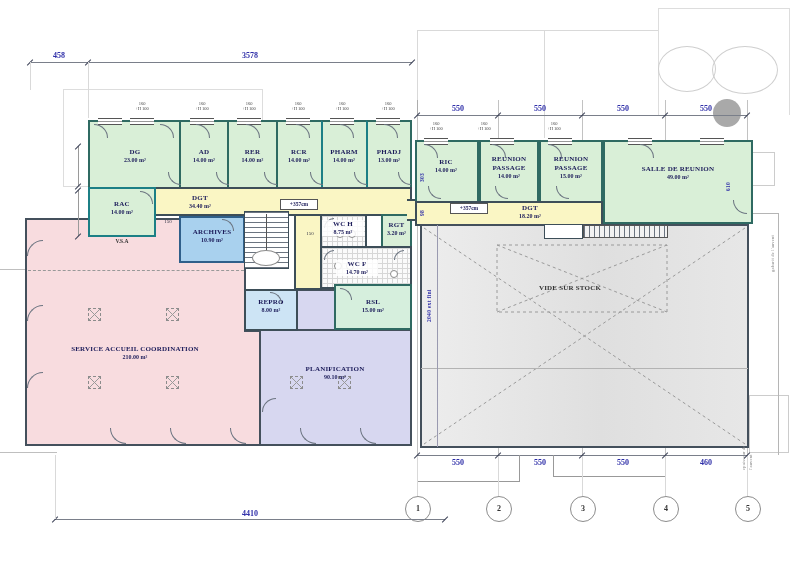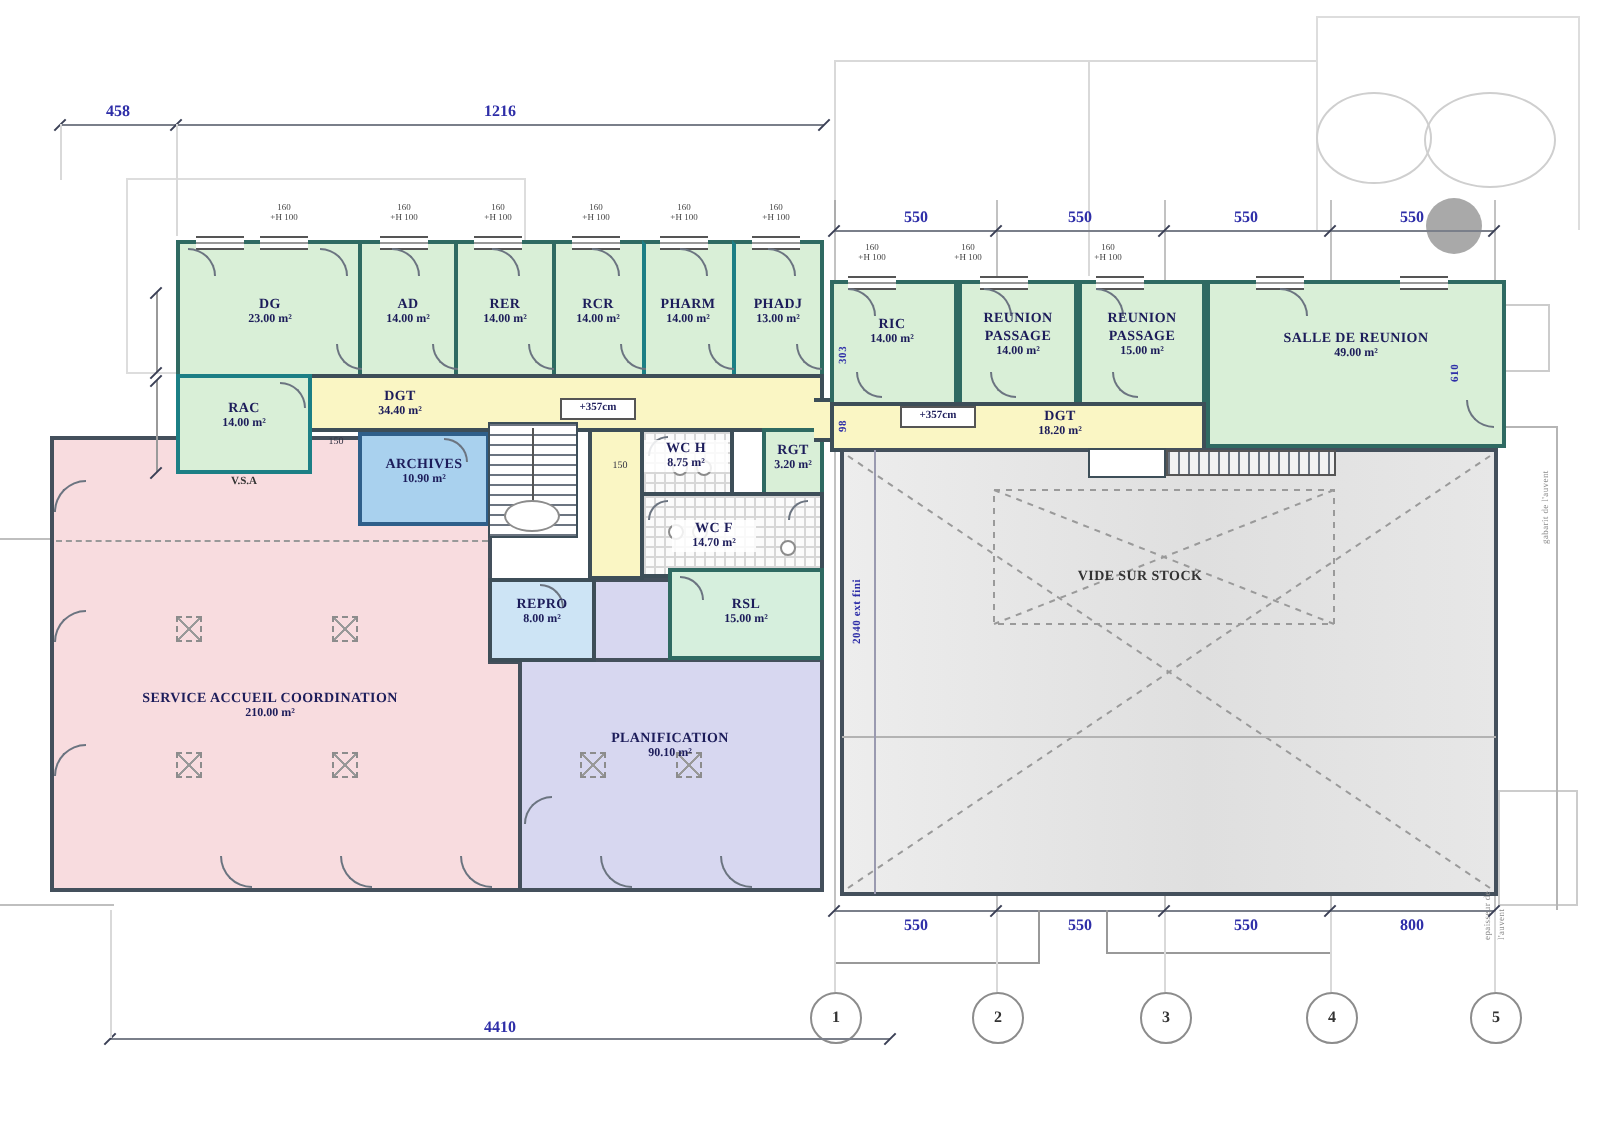--- a/index.html
+++ b/index.html
@@ -317,21 +317,21 @@
   <div class="vgray" style="left:741px;top:430px;height:40px;">epaisseur de</div>
   <div class="vgray" style="left:748px;top:430px;height:40px;">l'auvent</div>
 
   <div class="dim" style="left:30px;top:62px;width:382px;height:1px;"></div>
   <div class="tick" style="left:26px;top:62px;"></div>
   <div class="tick" style="left:84px;top:62px;"></div>
   <div class="tick" style="left:408px;top:62px;"></div>
   <div class="faint" style="left:30px;top:62px;width:1px;height:28px;"></div>
   <div class="faint" style="left:88px;top:62px;width:1px;height:56px;"></div>
   <div class="dimlbl" style="left:39px;top:51px;width:40px;">458</div>
-  <div class="dimlbl" style="left:225px;top:51px;width:50px;">1216</div>
+  <div class="dimlbl" style="left:225px;top:51px;width:50px;">3578</div>
 
   <div class="dim" style="left:417px;top:115px;width:330px;height:1px;"></div>
   <div class="tick" style="left:413px;top:115px;"></div>
   <div class="tick" style="left:494px;top:115px;"></div>
   <div class="tick" style="left:578px;top:115px;"></div>
   <div class="tick" style="left:661px;top:115px;"></div>
   <div class="tick" style="left:743px;top:115px;"></div>
   <div class="dimlbl" style="left:438px;top:104px;width:40px;">550</div>
   <div class="dimlbl" style="left:520px;top:104px;width:40px;">550</div>
   <div class="dimlbl" style="left:603px;top:104px;width:40px;">550</div>
@@ -341,21 +341,21 @@
   <div class="tick" style="left:413px;top:455px;"></div>
   <div class="tick" style="left:494px;top:455px;"></div>
   <div class="tick" style="left:578px;top:455px;"></div>
   <div class="tick" style="left:661px;top:455px;"></div>
   <div class="tick" style="left:743px;top:455px;"></div>
   <div class="abs" style="left:417px;top:455px;width:103px;height:27px;border-right:1px solid #999;border-bottom:1px solid #999;"></div>
   <div class="abs" style="left:553px;top:455px;width:112px;height:22px;border-left:1px solid #999;border-bottom:1px solid #999;"></div>
   <div class="dimlbl" style="left:438px;top:458px;width:40px;">550</div>
   <div class="dimlbl" style="left:520px;top:458px;width:40px;">550</div>
   <div class="dimlbl" style="left:603px;top:458px;width:40px;">550</div>
-  <div class="dimlbl" style="left:686px;top:458px;width:40px;">800</div>
+  <div class="dimlbl" style="left:686px;top:458px;width:40px;">460</div>
 
   <div class="faint" style="left:417px;top:456px;width:1px;height:40px;"></div>
   <div class="faint" style="left:498px;top:456px;width:1px;height:40px;"></div>
   <div class="faint" style="left:582px;top:456px;width:1px;height:40px;"></div>
   <div class="faint" style="left:665px;top:456px;width:1px;height:40px;"></div>
   <div class="faint" style="left:747px;top:456px;width:1px;height:40px;"></div>
 
   <div class="bubble" style="left:405px;top:496px;">1</div>
   <div class="bubble" style="left:486px;top:496px;">2</div>
   <div class="bubble" style="left:570px;top:496px;">3</div>

